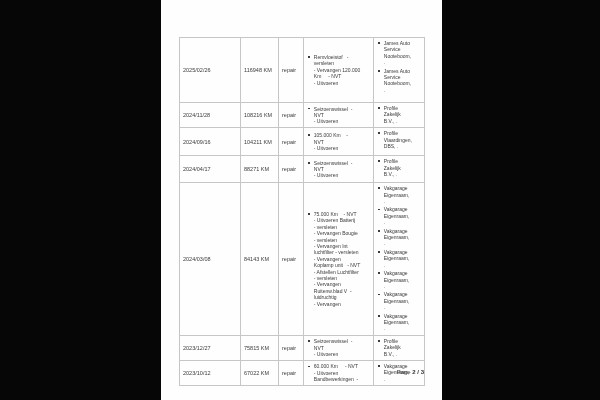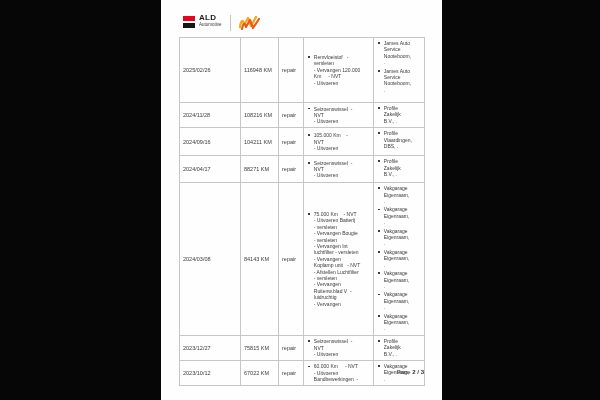--- a/index.html
+++ b/index.html
@@ -54,32 +54,20 @@
     position:absolute;top:369px;left:18px;width:245px;text-align:right;
     font-size:6px;color:#3c3c3c;
   }
   .page-footer b{font-weight:bold;color:#2e2e2e;}
 </style>
 </head>
 <body>
 
 <div class="page">
 
-  <div class="logo-row">
-    <div class="sg-box"></div>
-    <div class="brand-text">
-      <div class="brand-ald">ALD</div>
-      <div class="brand-sub">Automotive</div>
-    </div>
-    <div class="logo-divider"></div>
-    <svg class="w-logo" width="26" height="19" viewBox="0 0 26 19">
-      <path d="M3 13 C 4 6, 6 5, 7 11 L 11 4 L 14 12 L 19 3" fill="none" stroke="#f7a823" stroke-width="2.4" stroke-linecap="round" stroke-linejoin="round"></path>
-      <path d="M5 15 C 6 9, 8 8, 9 13 L 13 6 L 16 14 L 22 5" fill="none" stroke="#e85d1a" stroke-width="2.2" stroke-linecap="round" stroke-linejoin="round"></path>
-    </svg>
-  </div>
 
   <div class="mtable" id="mtable">
       <div class="trow" style="min-height: 64px;">
         <div class="cell c-date">
           <span>2025/02/26</span>
         </div>
         <div class="cell c-km">
           <span>116948 KM</span>
         </div>
         <div class="cell c-type">

